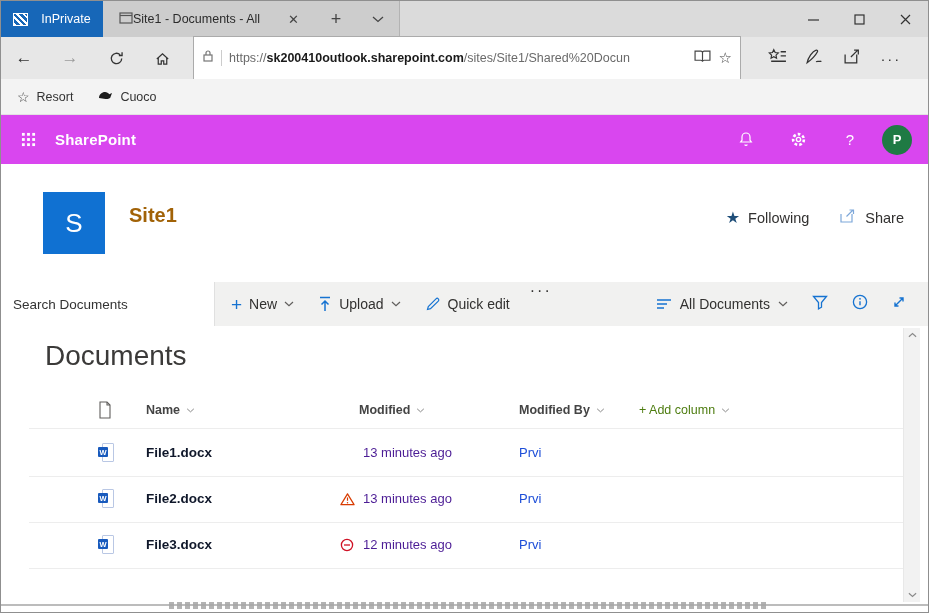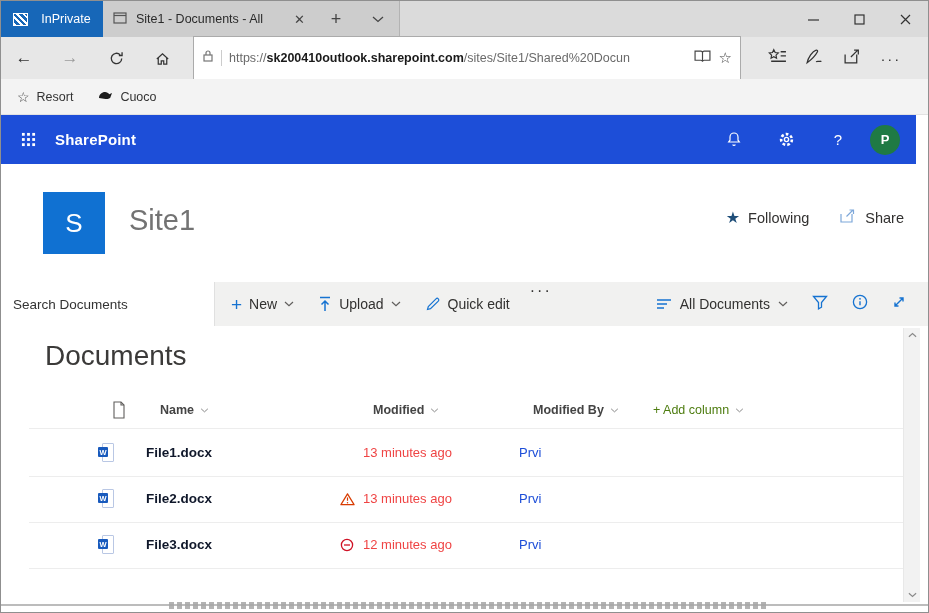--- a/index.html
+++ b/index.html
@@ -7,21 +7,21 @@
   .screen { position:relative; width:929px; height:613px; border:1px solid #8f8f8f;
             background:#fff; overflow:hidden; font-family:"Liberation Sans", sans-serif; }
 
   
   .tabbar { position:absolute; top:0; left:0; right:0; height:36px; background:#cdcdcd;
             display:flex; align-items:stretch; }
   .inprivate { width:102px; background:#1767b8; color:#fff; display:flex; align-items:center;
                justify-content:center; gap:13px; font-size:12.5px; }
   .ip-stripes { width:15px; height:13px; border:1px solid #fff;
                 background:repeating-linear-gradient(45deg,#fff 0 2px,transparent 2px 4.5px); }
-  .tab { width:212px; display:flex; align-items:center; gap:9px; padding:0 10px;
+  .tab { width:212px; display:flex; align-items:center; padding:0 16px;
          font-size:12.5px; color:#2b2b2b; }
   .tab-title { white-space:nowrap; overflow:hidden; }
   .tab-close { margin-left:auto; color:#444; font-size:13px; cursor:default; }
   .newtab-btn, .tabchev-btn { width:42px; display:flex; align-items:center; justify-content:center;
                               color:#444; font-size:18px; }
   .tabbar-rest { flex:1; background:#dbdbdb; border-left:1px solid #b3b3b3;
                  display:flex; align-items:stretch; justify-content:flex-end; }
   .winbtn { width:46px; display:flex; align-items:center; justify-content:center; color:#333; }
 
   
@@ -40,35 +40,35 @@
   .addr-more { font-size:15px; letter-spacing:2px; color:#333; }
 
   
   .favbar { position:absolute; top:78px; left:0; right:0; height:36px; background:#f3f3f3;
             border-bottom:1px solid #e2e2e2; display:flex; align-items:center; padding-left:16px; }
   .fav-item { display:flex; align-items:center; gap:7px; margin-right:24px;
               font-size:12.5px; color:#333; }
   .fav-star { font-size:14px; color:#444; }
 
   
-  .suitebar { position:absolute; top:114px; left:0; right:12px; height:49px; background:#1d4ed8;
+  .suitebar { position:absolute; top:114px; left:0; right:0; height:49px; background:#d946ef;
               display:flex; align-items:center; color:#fff; }
   .waffle { width:54px; display:flex; align-items:center; justify-content:center; }
   .sp-name { font-size:15px; font-weight:700; letter-spacing:.2px; }
   .suite-right { margin-left:auto; display:flex; align-items:center; }
   .suite-btn { width:52px; display:flex; align-items:center; justify-content:center; font-size:15px; }
   .avatar { width:30px; height:30px; border-radius:50%; background:#1f7a44; color:#fff;
             display:flex; align-items:center; justify-content:center; font-size:13px;
             font-weight:700; margin:0 16px 0 6px; }
 
   
   .siteheader { position:absolute; top:163px; left:0; right:0; height:118px; background:#fff; }
   .site-logo { position:absolute; left:42px; top:28px; width:62px; height:62px; background:#1071d2;
                color:#fff; display:flex; align-items:center; justify-content:center; font-size:26px; }
-  .site-name { position:absolute; left:128px; top:40px; font-size:29px; color:#737373; font-weight:400; }
+  .site-name { position:absolute; left:128px; top:40px; font-size:20px; color:#a16207; font-weight:700; }
   .site-actions { position:absolute; right:24px; top:44px; display:flex; align-items:center; gap:30px;
                   font-size:14.5px; color:#323130; }
   .hdr-act { display:flex; align-items:center; gap:8px; }
   .following-star { color:#1f4e79; font-size:16px; }
 
   
   .commandbar { position:absolute; top:281px; left:0; right:0; height:44px; background:#f1f1f0;
                 display:flex; align-items:stretch; }
   .searchbox { width:214px; background:#fff; border-right:1px solid #e0e0e0;
                display:flex; align-items:center; padding:0 12px; }
@@ -80,31 +80,31 @@
   .cmd-new { margin-left:16px; }
   .cmd-upload { margin-left:24px; }
   .cmd-quickedit { margin-left:24px; }
   .cmd-more { margin-left:20px; font-size:16px; letter-spacing:2px; color:#323130; }
   .cmd-right { margin-left:auto; display:flex; align-items:center; gap:24px; padding-right:22px; }
   .view-sel { display:flex; align-items:center; gap:8px; font-size:14px; color:#323130; }
 
   
   .content { position:absolute; top:325px; left:0; right:0; bottom:0; background:#fff; }
   .doc-title { position:absolute; left:44px; top:14px; font-size:28px; color:#3b3a39; }
-  .listhead { position:absolute; top:66px; left:14px; right:22px; height:36px;text-align:right; }
+  .listhead { position:absolute; top:66px; left:0; right:22px; height:36px;text-align:right; }
   .colhead { position:absolute; top:0; height:36px; display:flex; align-items:center; gap:6px;
              font-size:12.5px; font-weight:700; color:#444; }
   .colhead.light { font-weight:400; color:#4d7c0f; }
   .sep { position:absolute; left:28px; right:24px; height:1px; background:#ededed; }
   .row { position:absolute; left:0; right:22px; height:46px; }
   .c-icon { position:absolute; left:97px; top:13px; }
   .c-name { position:absolute; left:145px; top:0; line-height:46px; font-size:13.5px;
             font-weight:700; color:#0f172a; }
   .c-status { position:absolute; left:339px; top:16px; }
-  .c-mod { position:absolute; left:362px; top:0; line-height:46px; font-size:13px; color:#ef4444; }
+  .c-mod { position:absolute; left:362px; top:0; line-height:46px; font-size:13px; color:#4c1d95; }
   .c-by  { position:absolute; left:518px; top:0; line-height:46px; font-size:13px; color:#1d4ed8; }
 
   .word-icon { position:relative; width:16px; height:20px; display:inline-block; }
   .word-icon .page { position:absolute; left:4px; top:0; width:12px; height:19px; background:#fff;
                      border:1px solid #b9c7e4; border-radius:1px; }
   .word-icon .badge { position:absolute; left:0; top:4px; width:10px; height:10px; background:#185abd;
                       color:#fff; font-size:7.5px; font-weight:700; display:flex; align-items:center;
                       justify-content:center; border-radius:1px; }
 
   

